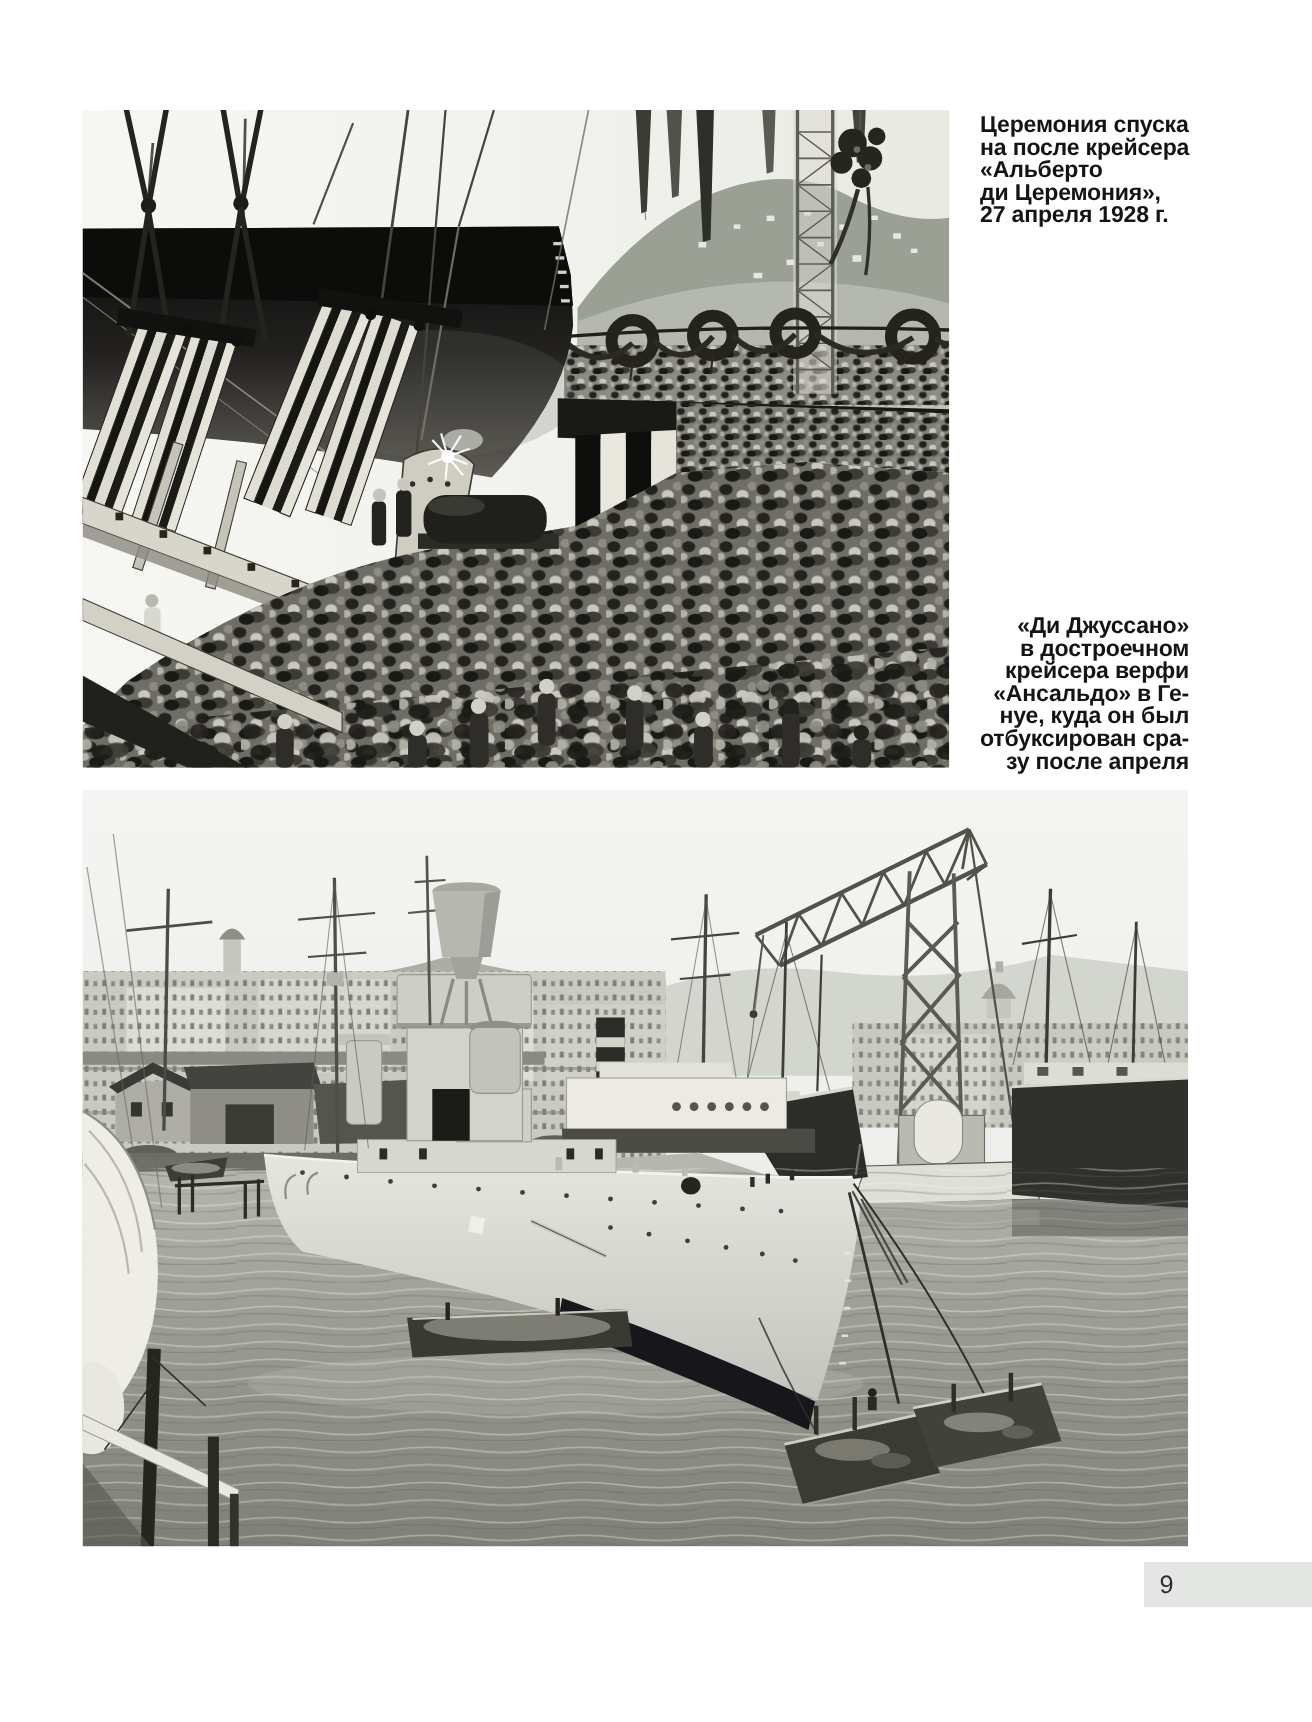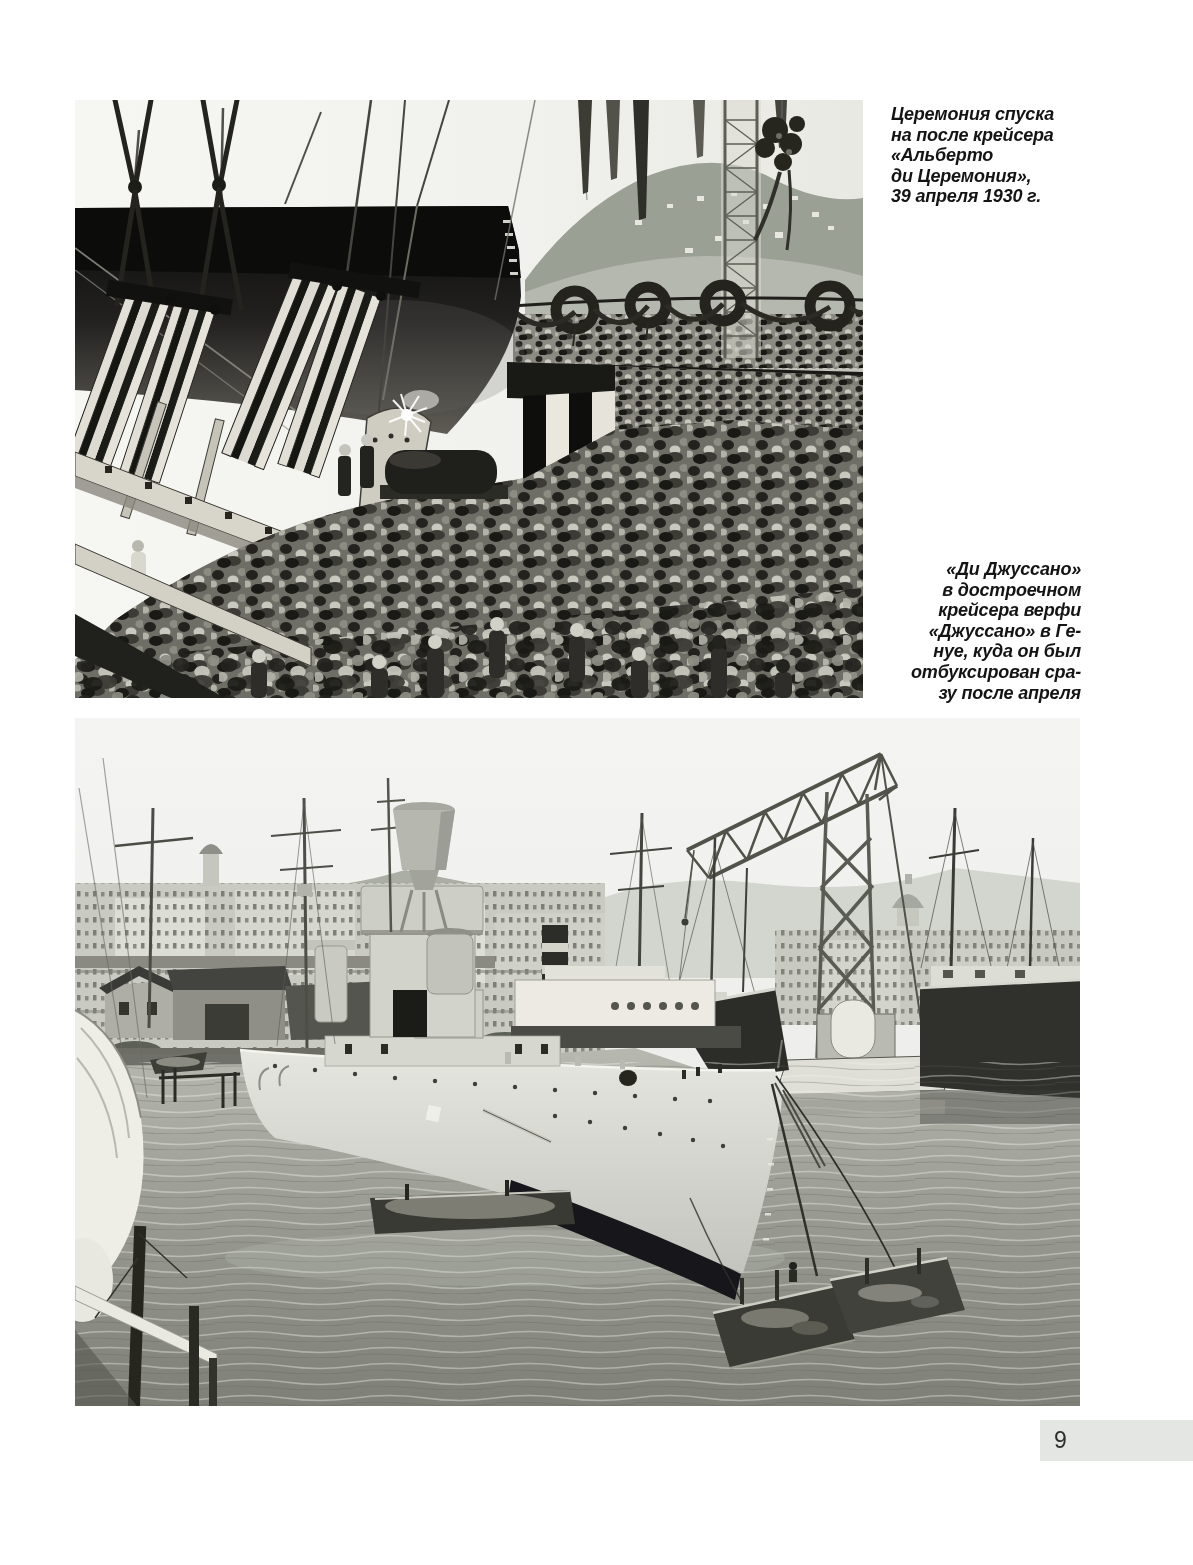--- a/index.html
+++ b/index.html
@@ -2,21 +2,21 @@
 <html><head>
 <meta charset="utf-8">
 <style>
   html,body{margin:0;padding:0;background:#ffffff;}
   .page{position:relative;width:1193px;height:1565px;background:#ffffff;overflow:hidden;
         font-family:"Liberation Sans",sans-serif;}
   figure.photo{margin:0;position:absolute;overflow:hidden;background:#f2f2ef;}
   figure.photo svg{display:block;width:100%;height:100%;}
   #photo-launch{left:75px;top:100px;width:788px;height:598px;}
   #photo-basin{left:75px;top:718px;width:1005px;height:688px;}
-  .caption{position:absolute;font-weight:700;font-style:italic;font-size:18px;
+  .caption{position:absolute;font-weight:700;font-size:21px;
            line-height:20.6px;color:#141414;letter-spacing:-0.2px;}
   #caption-launch{left:891px;top:104px;width:205px;text-align:left;}
   #caption-basin{left:856px;top:559px;width:225px;text-align:right;}
   .folio{position:absolute;left:1040px;top:1420px;width:153px;height:41px;background:#e4e6e4;}
   .folio-num{display:inline-block;padding-left:14px;line-height:41px;font-size:23px;color:#2e2e2e;}
 </style>
 </head>
 <body>
 
 <div class="page">
@@ -310,28 +310,28 @@
       <polygon points="0,514 150,598 96,598 0,556" fill="#20201c"></polygon>
     </g>
   </svg>
   </figure>
 
   <div class="caption" id="caption-launch">
     <div>Церемония спуска</div>
     <div>на после крейсера</div>
     <div>«Альберто</div>
     <div>ди Церемония»,</div>
-    <div>39 апреля 1930 г.</div>
+    <div>27 апреля 1928 г.</div>
   </div>
 
   <div class="caption" id="caption-basin">
     <div>«Ди Джуссано»</div>
     <div>в достроечном</div>
     <div>крейсера верфи</div>
-    <div>«Джуссано» в Ге-</div>
+    <div>«Ансальдо» в Ге-</div>
     <div>нуе, куда он был</div>
     <div>отбуксирован сра-</div>
     <div>зу после апреля</div>
   </div>
 
   <figure class="photo" id="photo-basin">
   <svg viewBox="0 0 1005 688" xmlns="http://www.w3.org/2000/svg">
     <defs>
       <linearGradient id="skyB" x1="0" y1="0" x2="0" y2="1">
         <stop offset="0" stop-color="#f4f5f2"></stop>

